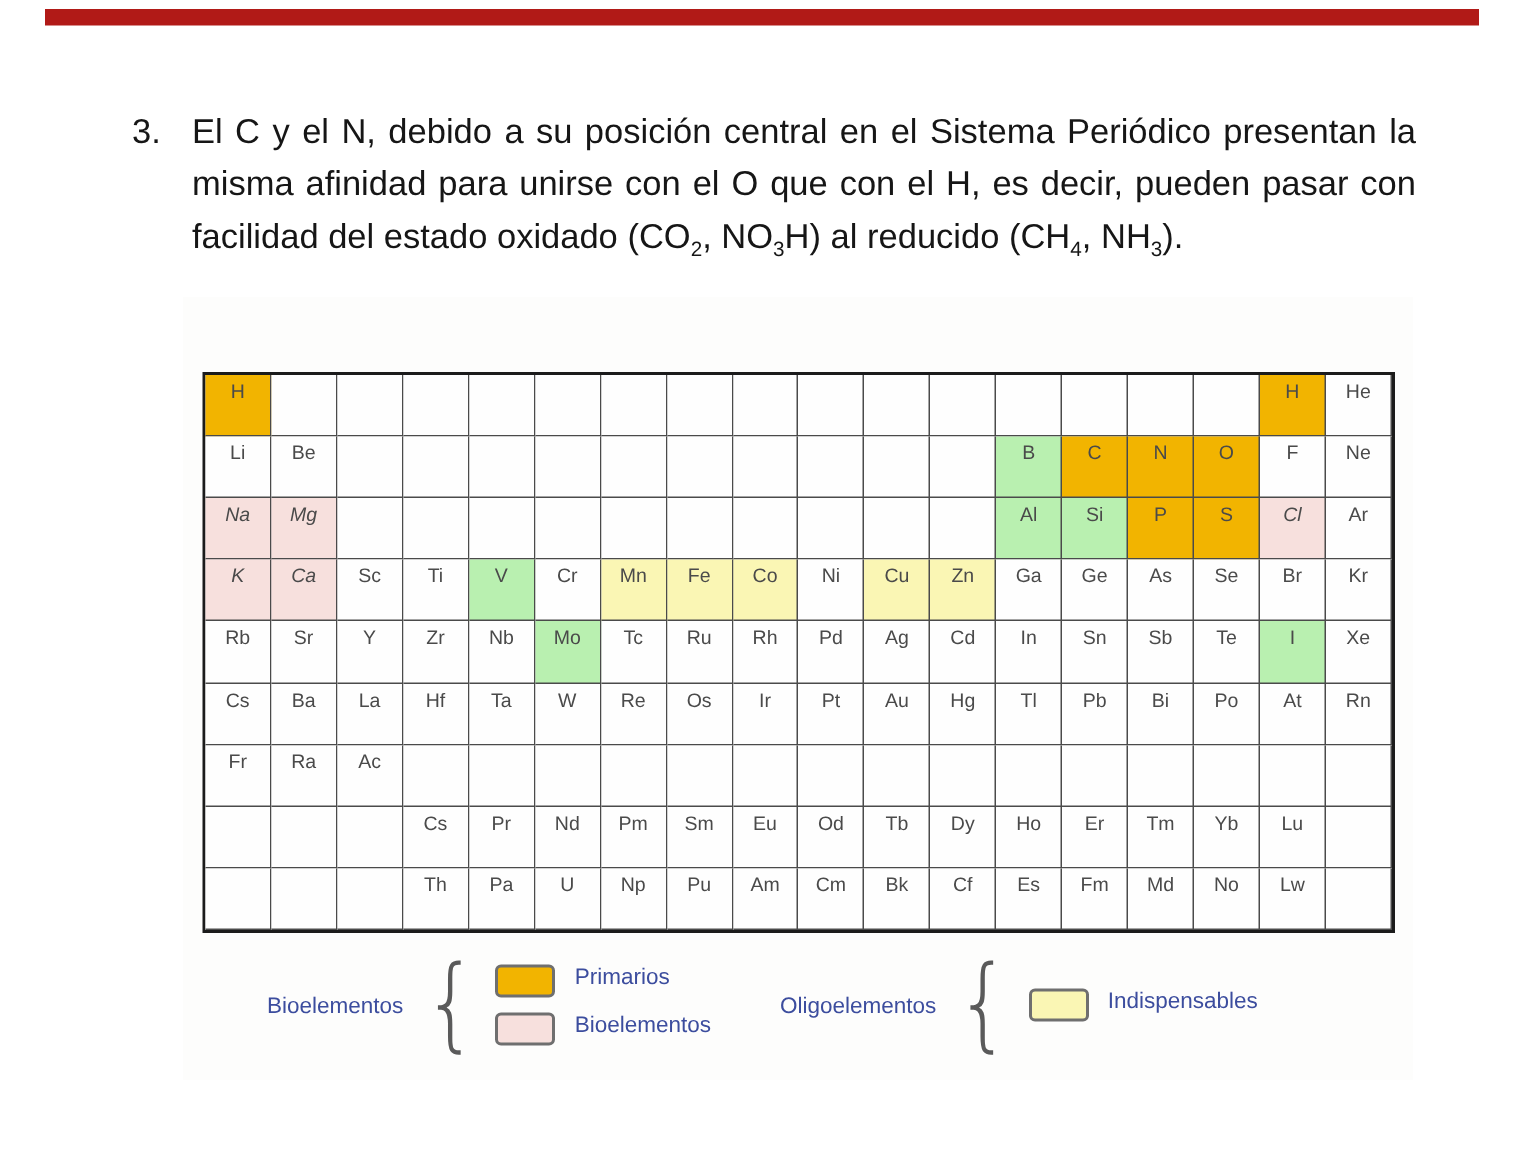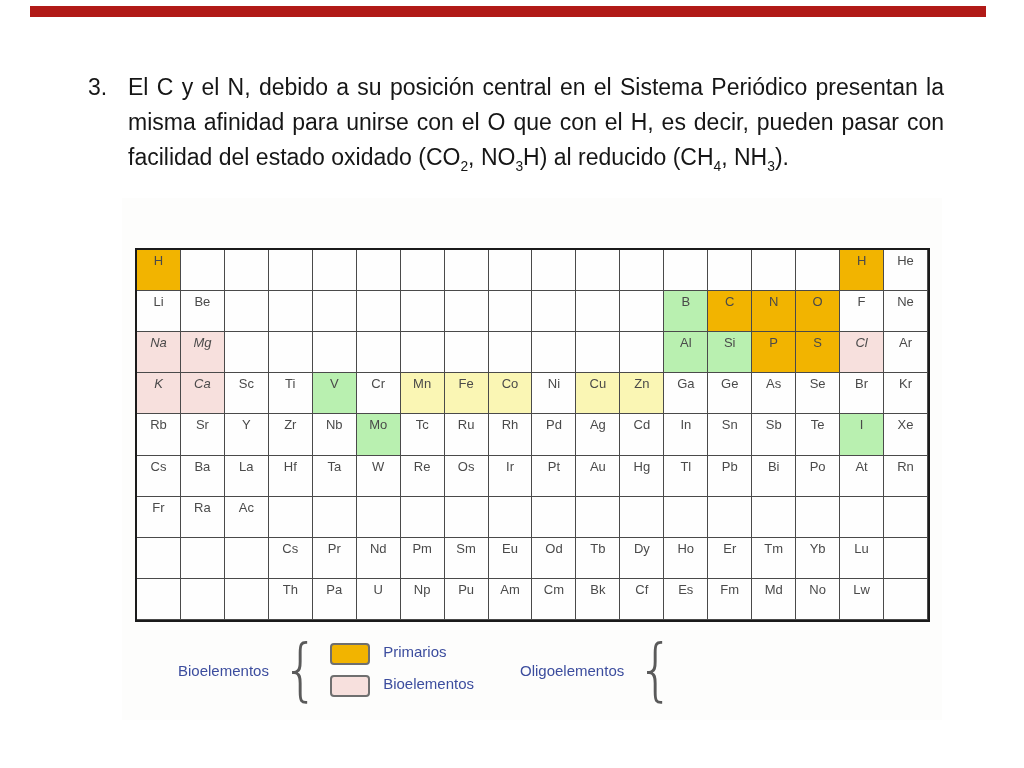--- a/index.html
+++ b/index.html
@@ -450,16 +450,20 @@
           <span class="swatch pink"></span>
           <span class="ltext">Bioelementos</span>
         </div>
       </div>
   </div>
 
   <div class="lgroup g2">
     <span class="llabel">Oligoelementos</span>
     <span class="brace">{</span>
     <div class="litems">
+        <div class="lrow">
+          <span class="swatch yellow"></span>
+          <span class="ltext">Indispensables</span>
+        </div>
       </div>
   </div>
 
 </div>
 
 </body></html>

